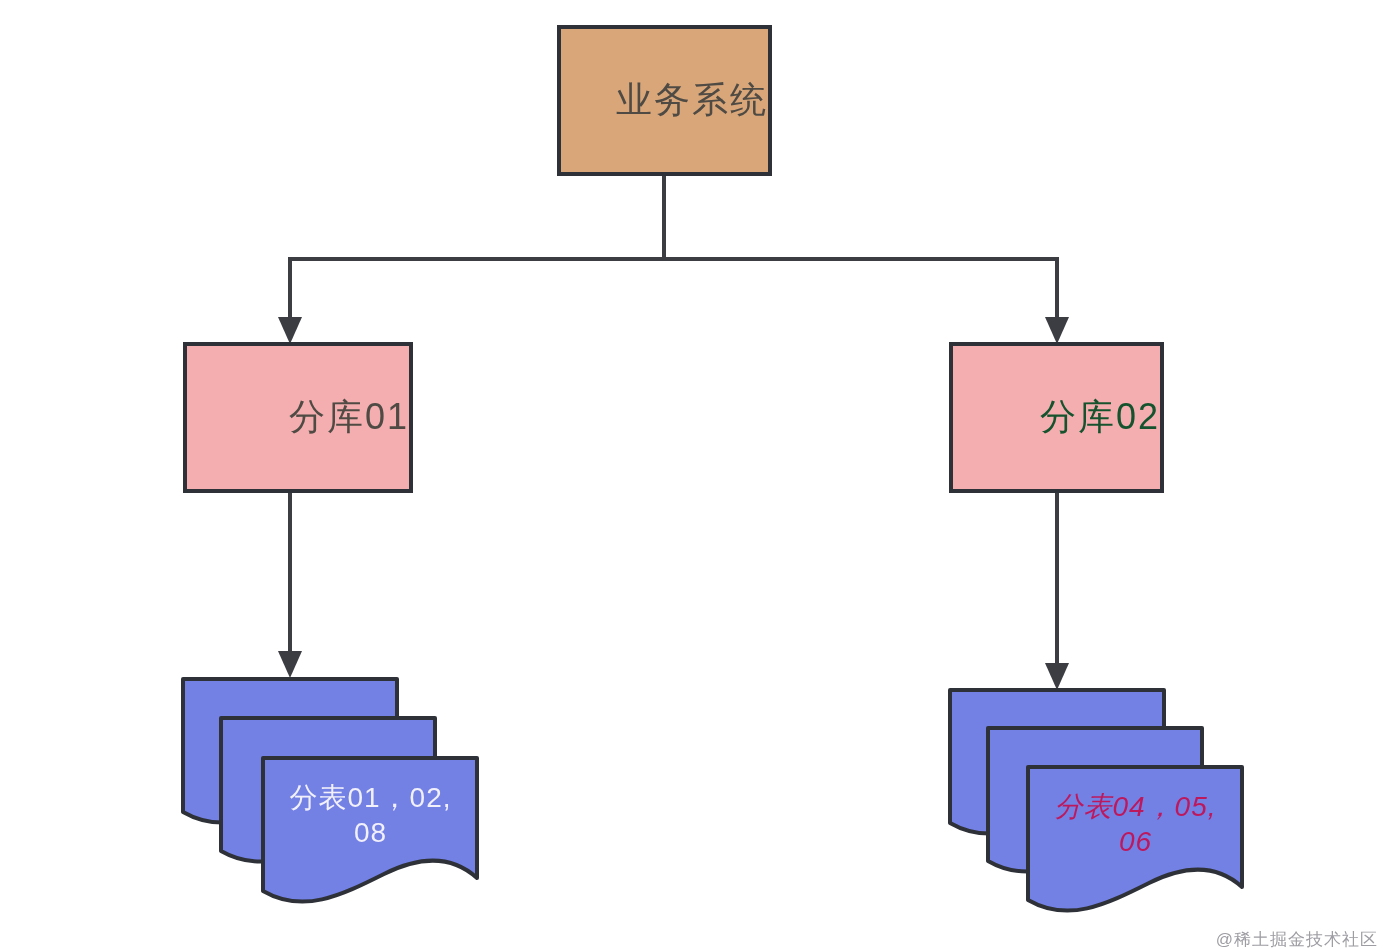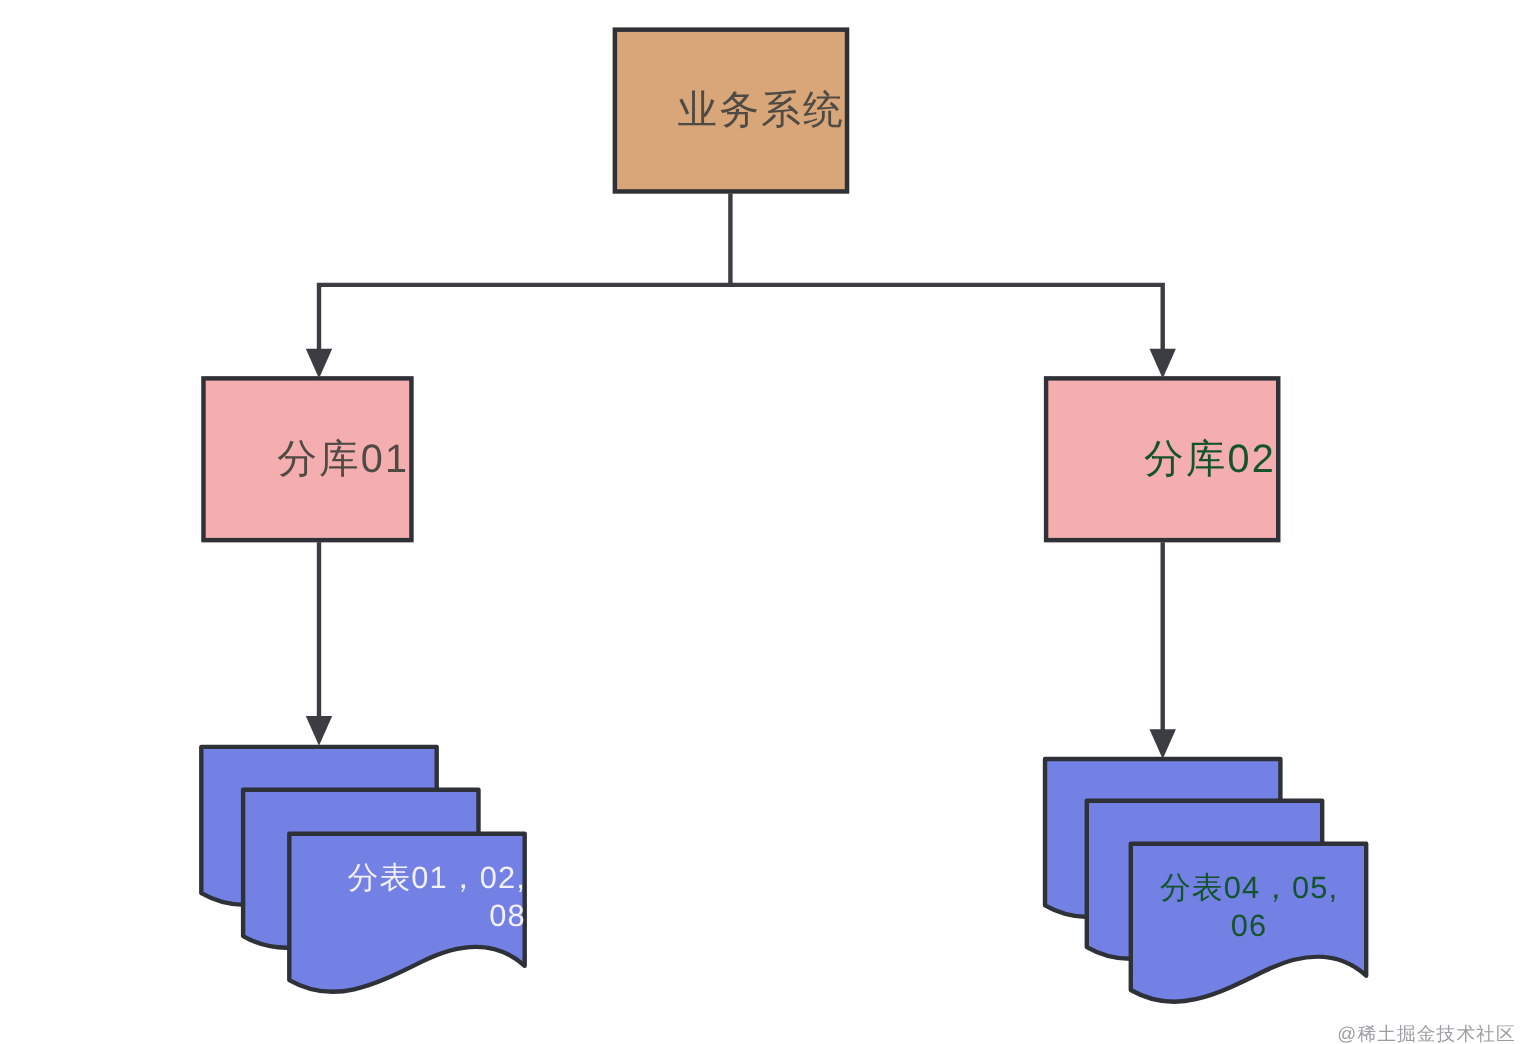--- a/index.html
+++ b/index.html
@@ -7,27 +7,27 @@
     position:relative;width:1386px;height:949px;background:#ffffff;
     font-family:"Liberation Sans", sans-serif;overflow:hidden;
   }
   .layer{position:absolute;left:0;top:0;}
   .node{
     position:absolute;box-sizing:border-box;border:4px solid #2e3138;
     display:flex;align-items:center;justify-content:flex-end;
     font-size:36px;letter-spacing:2px;font-weight:400;
   }
   #root-node{left:557px;top:25px;width:215px;height:151px;}
-  #db1-node{left:183px;top:342px;width:193px;height:151px;}
+  #db1-node{left:183px;top:342px;width:230px;height:151px;}
   #db2-node{left:949px;top:342px;width:215px;height:151px;}
   .doc-label{
     position:absolute;width:215px;text-align:center;
     font-size:28px;line-height:35px;letter-spacing:1px;font-weight:500;
   }
-  #tables1-label{left:263px;top:780px;text-align:right;}
+  #tables1-label{left:263px;top:780px;}
   #tables2-label{left:1028px;top:789px;}
   .watermark{
     position:absolute;right:8px;top:928px;font-size:17px;letter-spacing:1px;
   }
 </style>
 </head>
 <body>
 
 <div class="canvas">
 
@@ -73,20 +73,20 @@
 
   <div class="node" id="db2-node" style="background-color: rgb(244, 174, 176); color: #14532d; border-color: rgb(46, 49, 56);">
     <span>分库02</span>
   </div>
 
   <div class="doc-label" id="tables1-label" style="color: rgb(241, 240, 251);">
     <div>分表01，02,</div>
     <div>08</div>
   </div>
 
-  <div class="doc-label" id="tables2-label" style="color: #14532d;">
+  <div class="doc-label" id="tables2-label" style="color: #be185d; font-style: italic;">
     <div>分表04，05,</div>
     <div>06</div>
   </div>
 
   <div class="watermark" style="color: rgb(157, 157, 163);">@稀土掘金技术社区</div>
 
 </div>
 
 </body></html>

